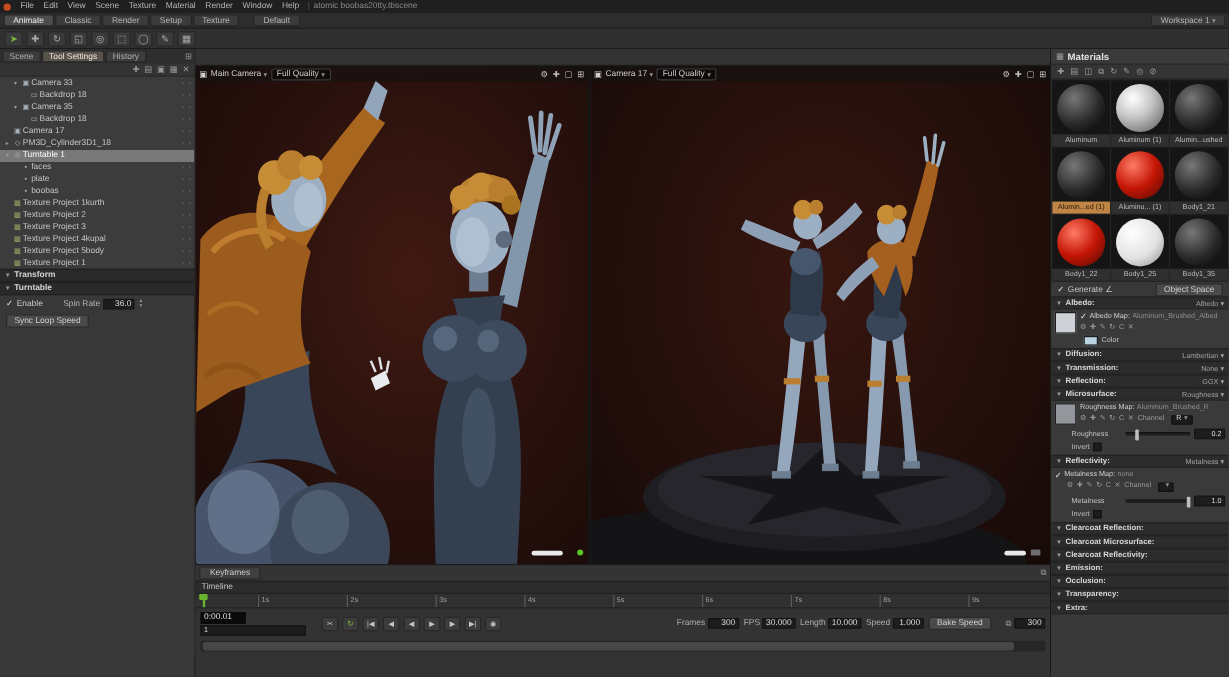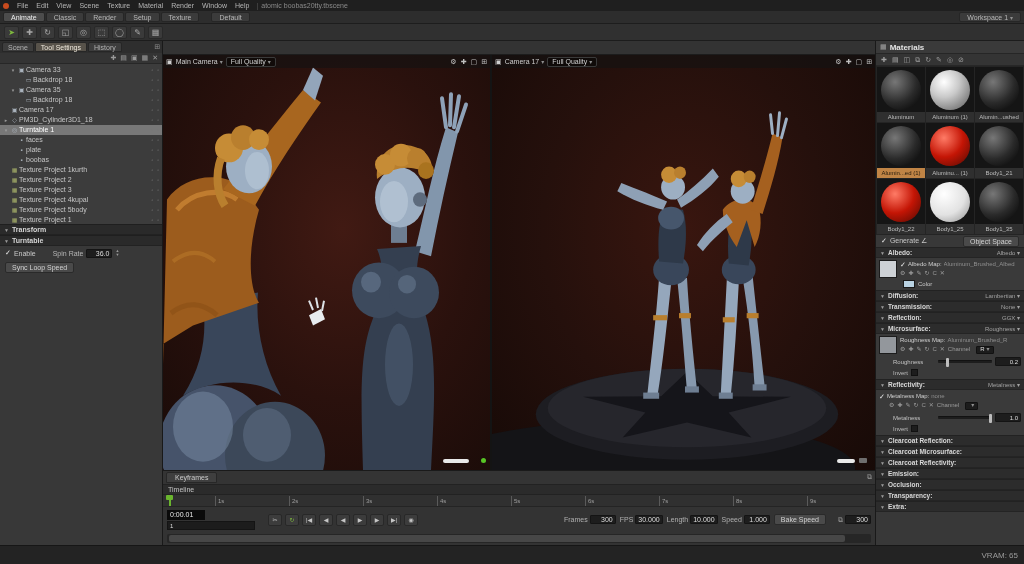--- a/index.html
+++ b/index.html
@@ -807,16 +807,13 @@
           </div>
           <div class="mat-sec-header">
             <span class="sec-arrow">▼</span>
             <span class="mat-sec-title">Extra:</span>
           </div>
         </div>
       <div class="rp-fill"></div>
     </div>
   </div>
 
-  <div class="statusbar">
-    <span>VRAM: 65</span>
-  </div>
 </div>
 
 </body></html>

